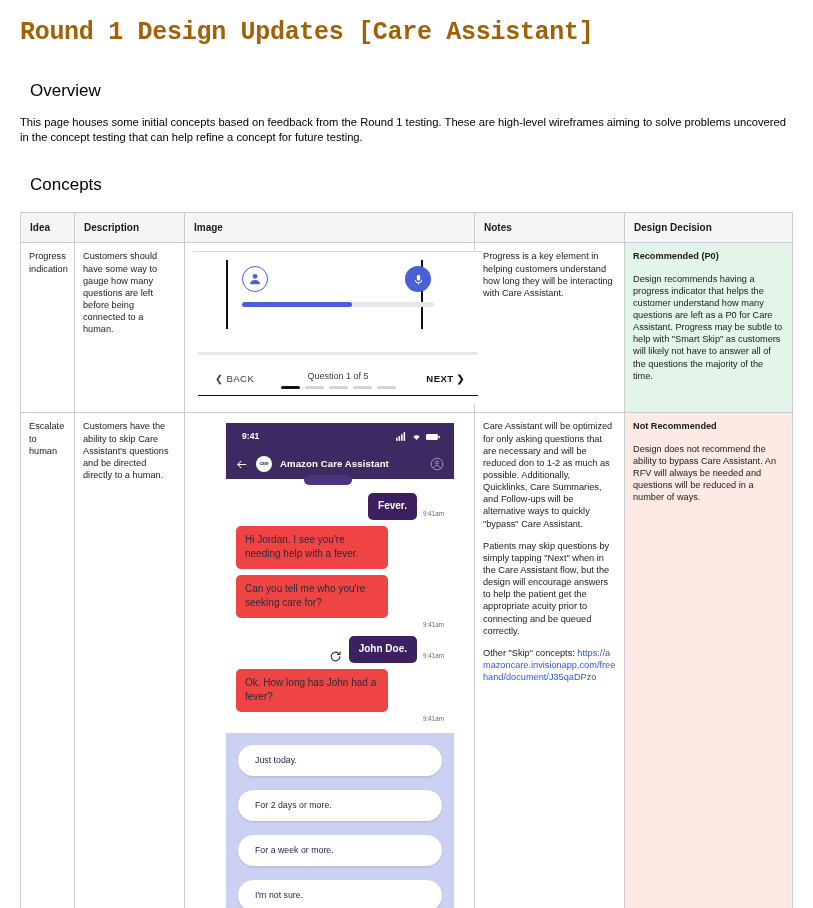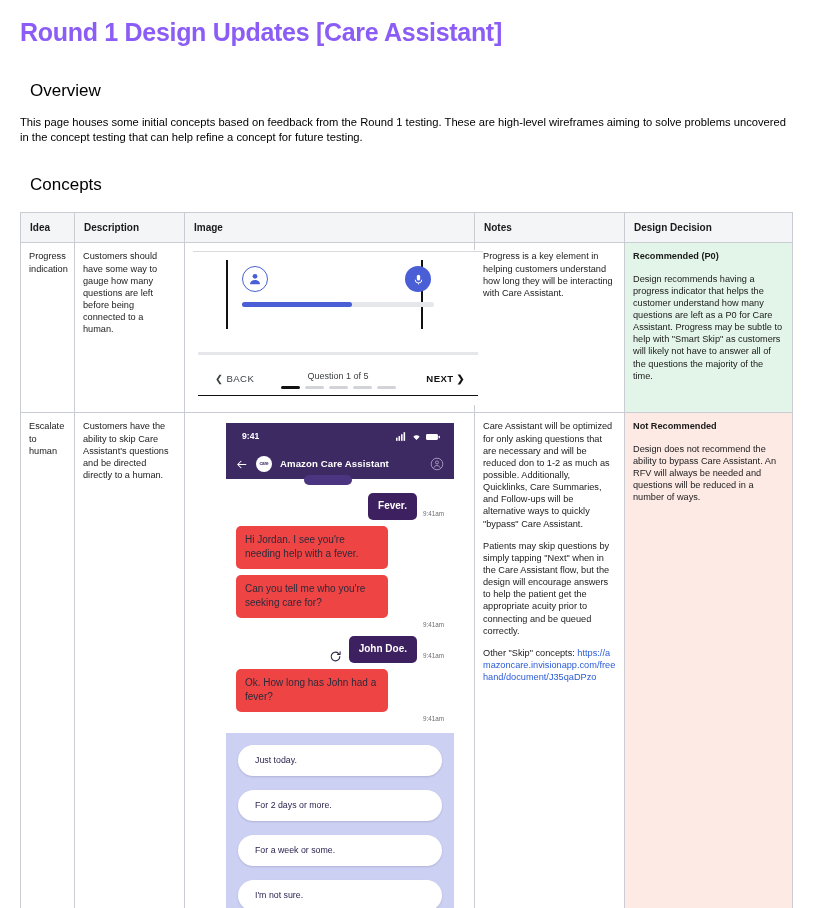--- a/index.html
+++ b/index.html
@@ -11,21 +11,22 @@
   }
   body { width: 813px; height: 908px; overflow: hidden; }
 
   .page { padding: 14px 20px 0 20px; }
 
   .doc-title {
     font-size: 25px;
     font-weight: bold;
     letter-spacing: -0.3px;
     margin: 4px 0 34px 0;
-    color: #8b5cf6;
+    color: #a16207;
+    font-family: Liberation Mono, monospace;
   }
   .h2 {
     font-size: 17px;
     font-weight: normal;
     color: #000;
     margin: 0 0 14px 10px;
   }
   .para {
     font-size: 11.2px;
     line-height: 1.35;
@@ -355,21 +356,21 @@
               </div>
 
               <div class="bub-row">
                 <div class="bub them">Ok. How long has John had a fever?</div>
               </div>
               <div class="ts-row far">9:41am</div>
 
               <div class="options">
                 <div class="opt">Just today.</div>
                 <div class="opt">For 2 days or more.</div>
-                <div class="opt">For a week or some.</div>
+                <div class="opt">For a week or more.</div>
                 <div class="opt">I'm not sure.</div>
               </div>
 
             </div>
           </div>
 
         </td>
         <td>
           <p class="note-p">Care Assistant will be optimized for only asking questions that are necessary and will be reduced don to 1-2 as much as possible. Additionally, Quicklinks, Care Summaries, and Follow-ups will be alternative ways to quickly "bypass" Care Assistant.</p>
           <p class="note-p">Patients may skip questions by simply tapping "Next" when in the Care Assistant flow, but the design will encourage answers to help the patient get the appropriate acuity prior to connecting and be queued correctly.</p>

